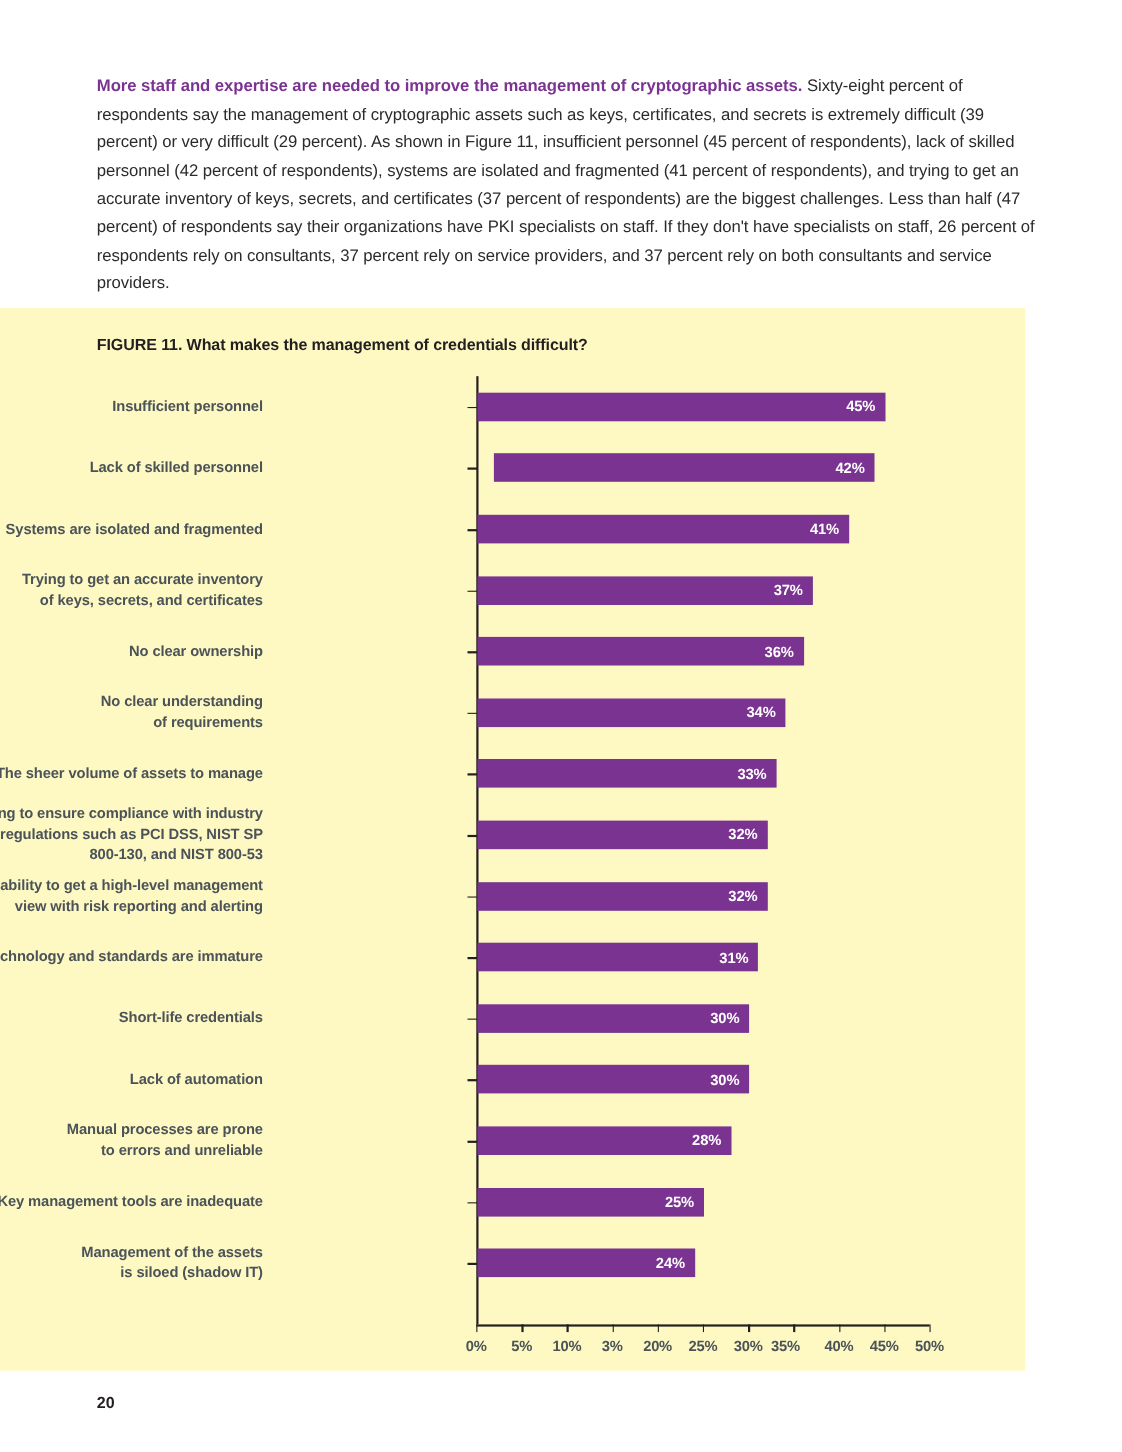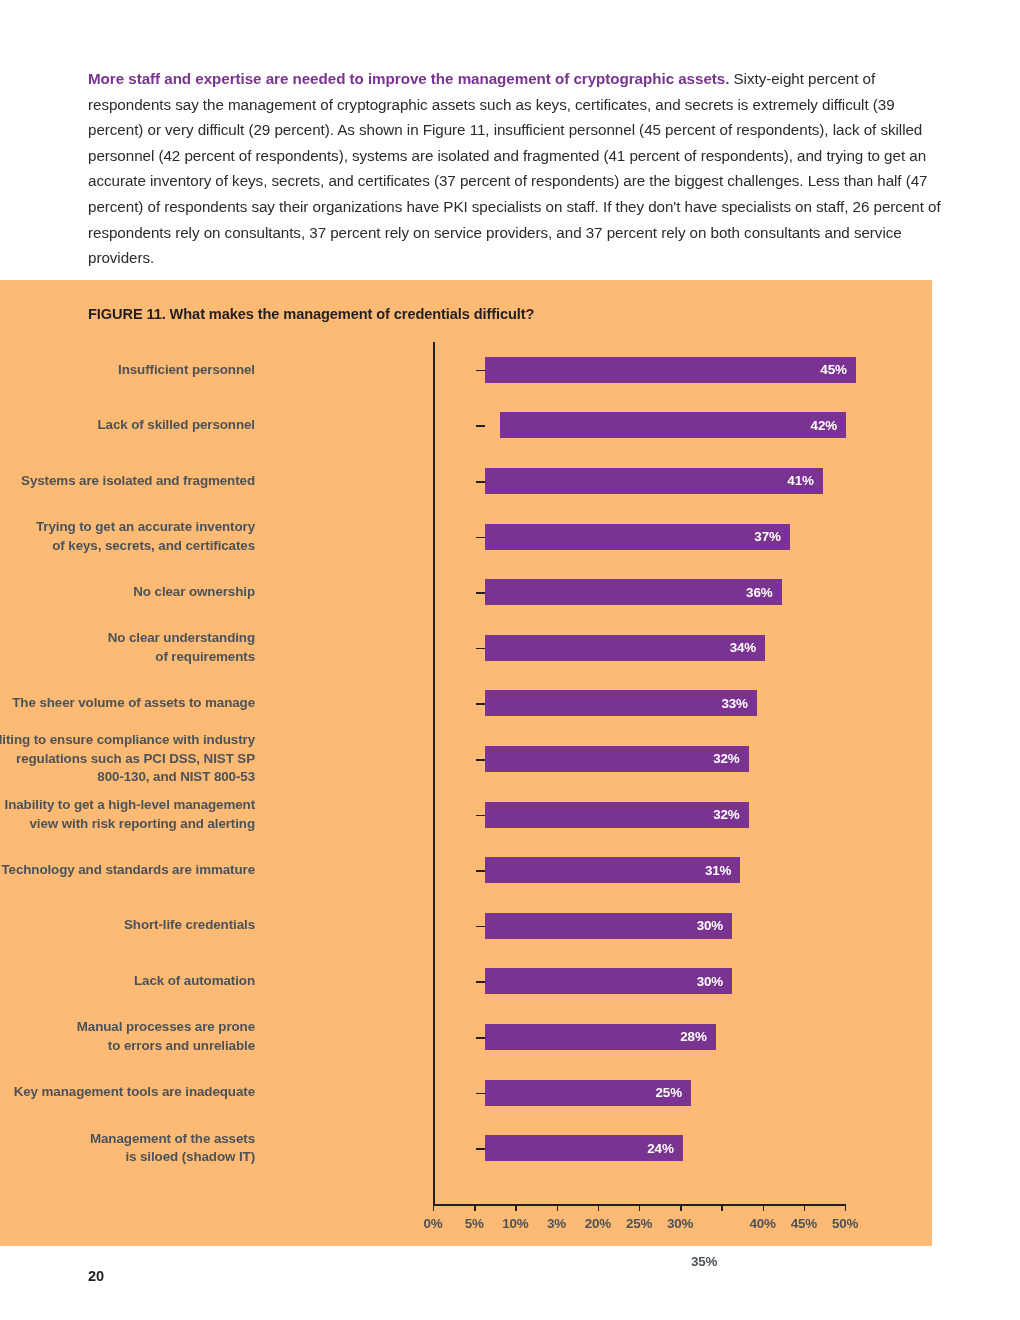--- a/index.html
+++ b/index.html
@@ -34,21 +34,21 @@
     text-align: right;
   }
 
   
   .figure-panel {
     position: absolute;
     left: 0;
     top: 280px;
     width: 932px;
     height: 966px;
-    background: #fdba74;
+    background: #fef9c3;
   }
 
   .figure-title {
     position: absolute;
     left: 88px;
     top: 26px;
     font-size: 14.6px;
     font-weight: bold;
     color: #231f20;
     letter-spacing: -0.1px;
@@ -68,24 +68,23 @@
     position: absolute;
     left: 433px;
     top: 0px;
     width: 1.6px;
     height: 862px;
     background: #231f20;
   }
 
   .rows {
     position: absolute;
-    left: 16px;
+    left: 0;
     top: 0;
     width: 756px;
-    padding-left: 35px;
   }
 
   .row {
     position: relative;
     height: 55.6px;
   }
 
   .row-label {
     position: absolute;
     right: 517px;   
@@ -301,21 +300,21 @@
         <div class="xlabel" style="left: 82.4px;">10%</div>
         <div class="xtick" style="left: 123.6px;"></div>
         <div class="xlabel" style="left: 123.6px;">3%</div>
         <div class="xtick" style="left: 164.8px;"></div>
         <div class="xlabel" style="left: 164.8px;">20%</div>
         <div class="xtick" style="left: 206px;"></div>
         <div class="xlabel" style="left: 206px;">25%</div>
         <div class="xtick" style="left: 247.2px;"></div>
         <div class="xlabel" style="left: 247.2px;">30%</div>
         <div class="xtick" style="left: 288.4px;"></div>
-        <div class="xlabel" style="left: 271px; margin-top: 38px;">35%</div>
+        <div class="xlabel" style="left: 281px;">35%</div>
         <div class="xtick" style="left: 329.6px;"></div>
         <div class="xlabel" style="left: 329.6px;">40%</div>
         <div class="xtick" style="left: 370.8px;"></div>
         <div class="xlabel" style="left: 370.8px;">45%</div>
         <div class="xtick" style="left: 412px;"></div>
         <div class="xlabel" style="left: 412px;">50%</div>
       </div>
   </div>
 
 </section>

